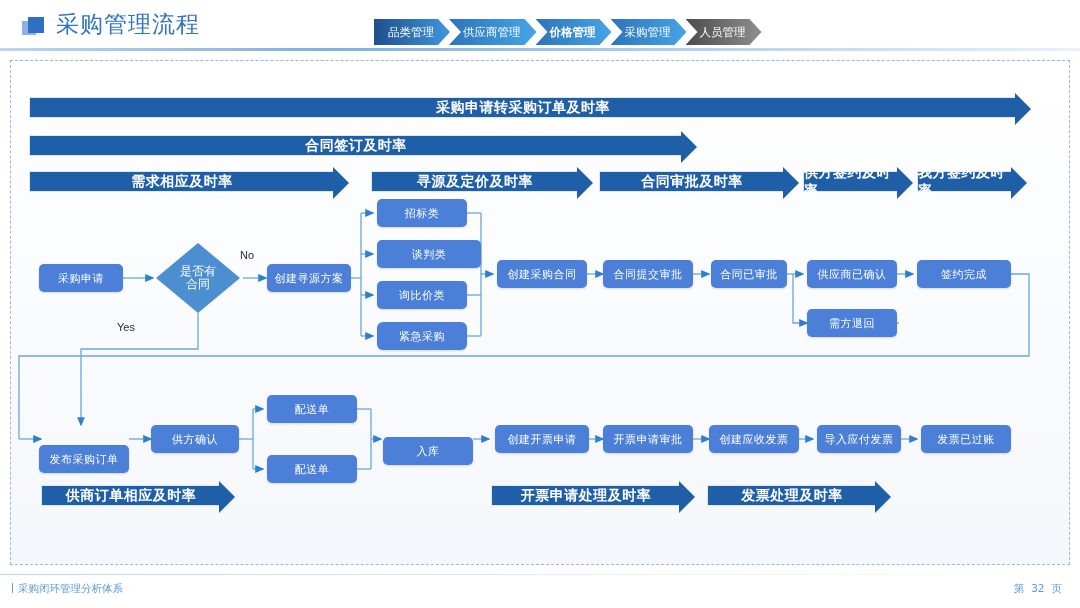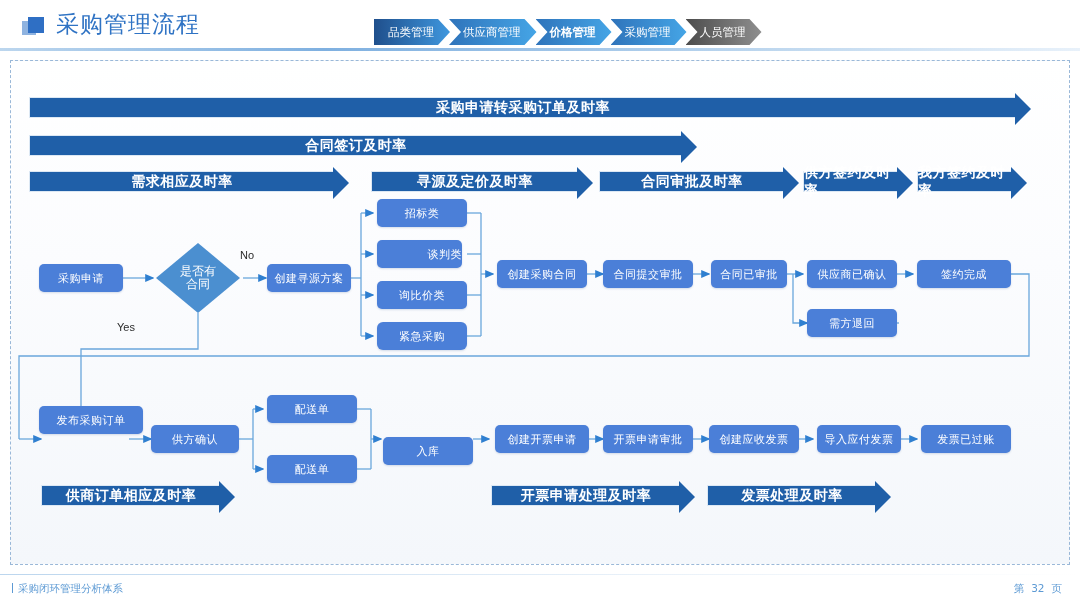--- a/index.html
+++ b/index.html
@@ -242,21 +242,21 @@
   <div class="label" style="left:229px; top:188px;">No</div>
   <div class="label" style="left:106px; top:260px;">Yes</div>
 
   <div class="node" style="left:256px; top:203px; width:84px;">
     <span>创建寻源方案</span>
   </div>
 
   <div class="node" style="left:366px; top:138px; width:90px;">
     <span>招标类</span>
   </div>
-  <div class="node" style="left:366px; top:179px; width:85px;justify-content:flex-end;">
+  <div class="node" style="left:366px; top:179px; width:104px;">
     <span>谈判类</span>
   </div>
   <div class="node" style="left:366px; top:220px; width:90px;">
     <span>询比价类</span>
   </div>
   <div class="node" style="left:366px; top:261px; width:90px;border-radius:6px;">
     <span>紧急采购</span>
   </div>
 
   <div class="node" style="left:486px; top:199px; width:90px;">
@@ -271,21 +271,21 @@
   <div class="node" style="left:796px; top:199px; width:90px;">
     <span>供应商已确认</span>
   </div>
   <div class="node" style="left:906px; top:199px; width:94px;">
     <span>签约完成</span>
   </div>
   <div class="node" style="left:796px; top:248px; width:90px;">
     <span>需方退回</span>
   </div>
 
-  <div class="node" style="left:28px; top:345px; width:104px;">
+  <div class="node" style="left:28px; top:384px; width:90px;">
     <span>发布采购订单</span>
   </div>
   <div class="node" style="left:140px; top:364px; width:88px;">
     <span>供方确认</span>
   </div>
   <div class="node" style="left:256px; top:334px; width:90px;">
     <span>配送单</span>
   </div>
   <div class="node" style="left:256px; top:394px; width:90px;">
     <span>配送单</span>

